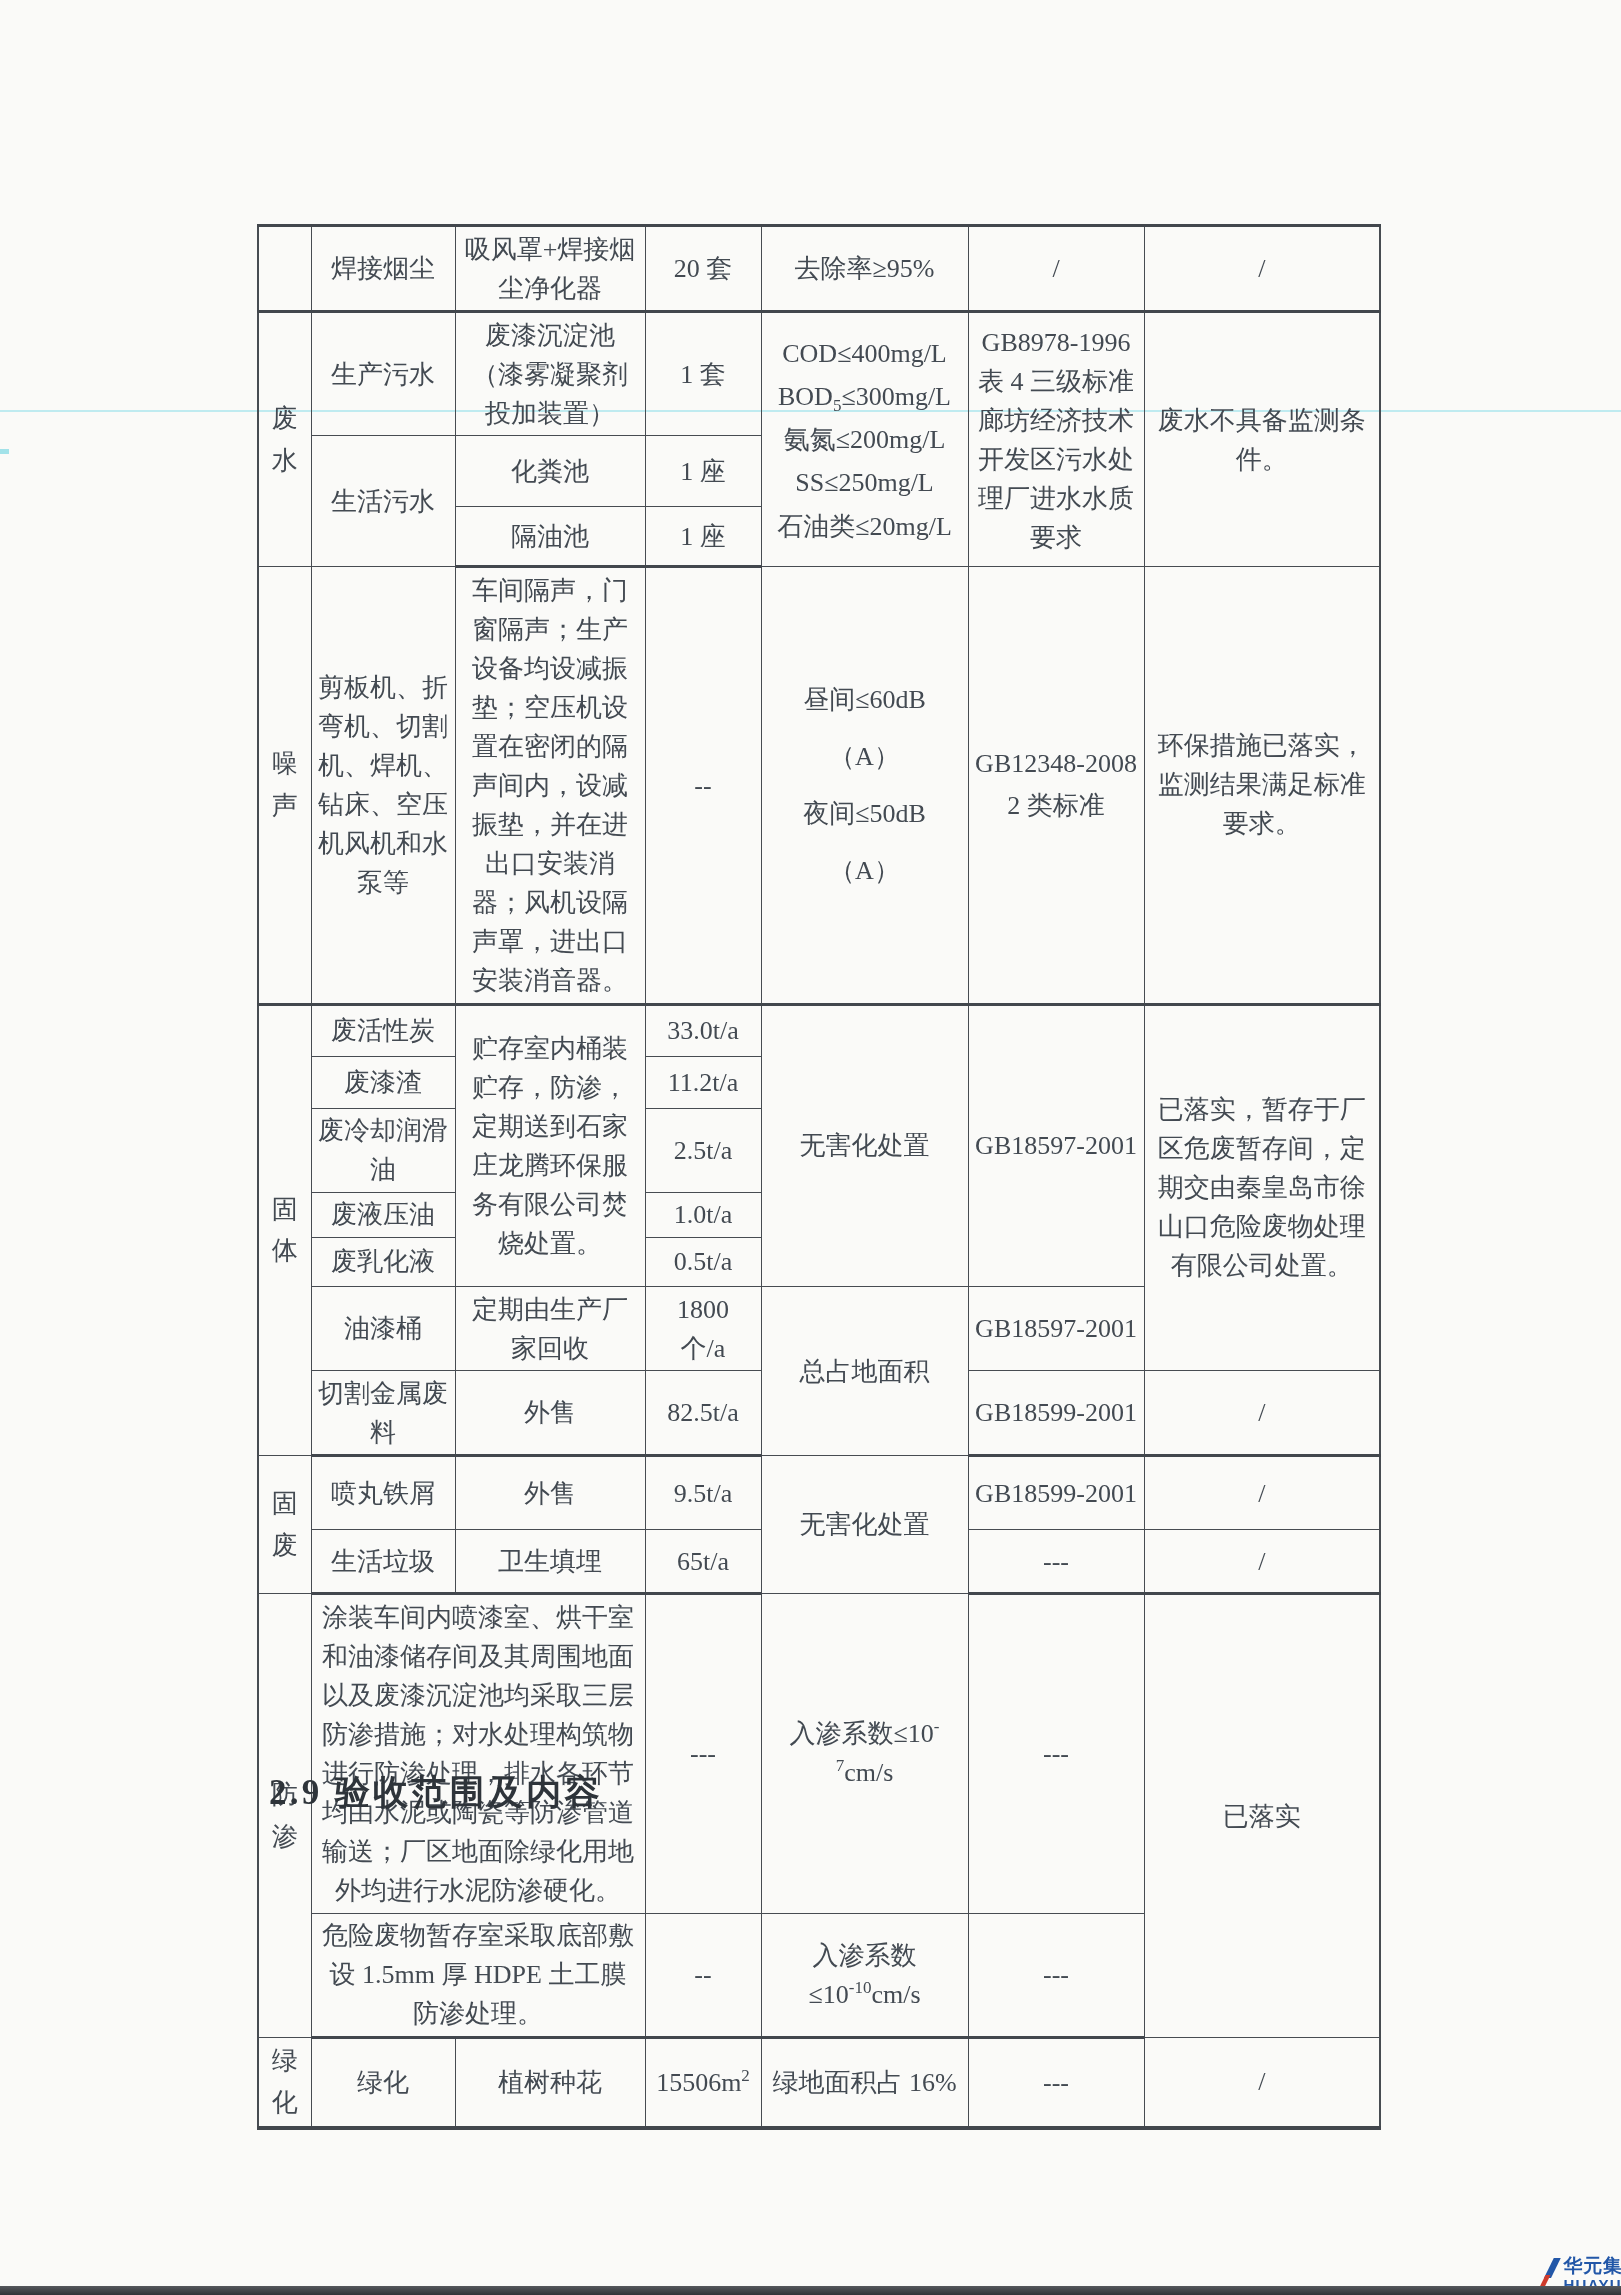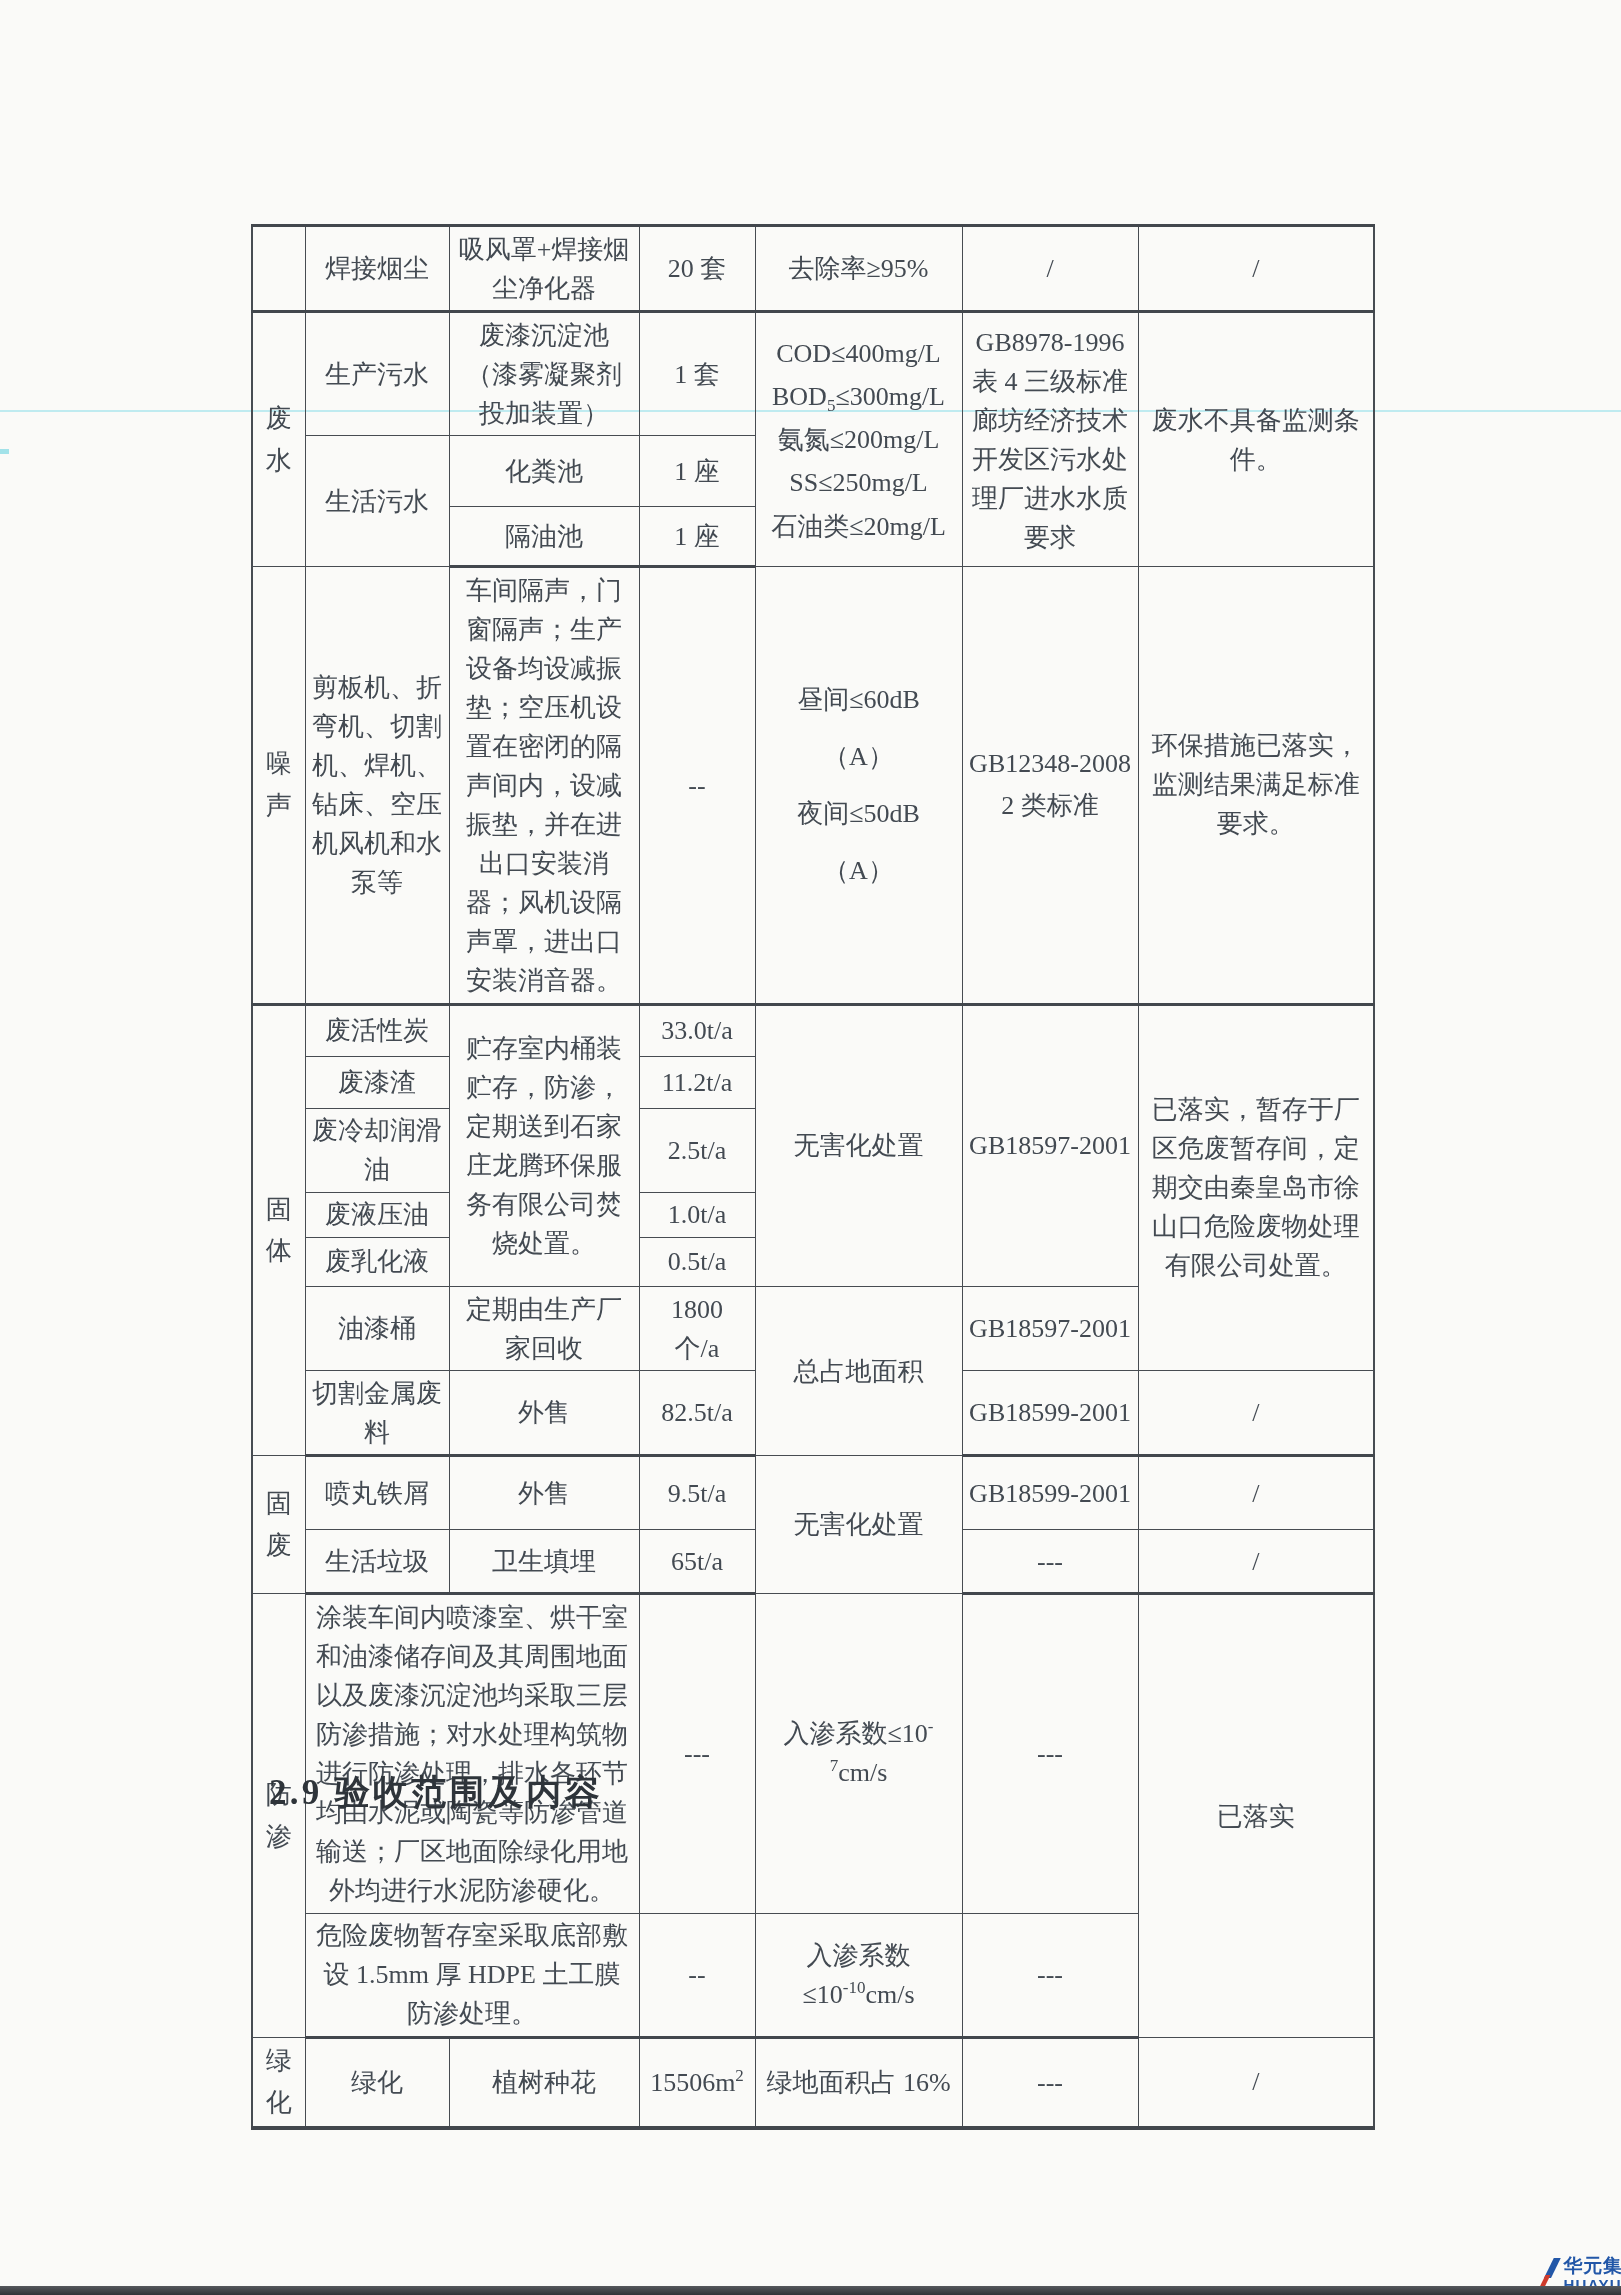--- a/index.html
+++ b/index.html
@@ -18,21 +18,21 @@
   .artifact-cyan-dash{position:absolute;left:0;top:449px;width:9px;height:4.6px;background:rgba(90,205,220,.55);}
   .bottom-strip{position:absolute;left:0;top:2286px;width:1622px;height:9px;background:linear-gradient(#55585c,#303236);}
 
   
   table.env{
     position:absolute;left:251px;top:224px;
     width:1123px;table-layout:fixed;
     border-collapse:collapse;
     font-size:26px;color:#434a52;
   }
-  table.env{border:2px solid #474c52;border-top:3.9px solid #42474d;border-bottom:4.6px solid #42474d;}
+  table.env{border:2px solid #474c52;border-top:3.9px solid #42474d;border-bottom:4.6px solid #42474d;margin-left:6px;}
   table.env td{
     border:1.3px solid #474c52;
     vertical-align:middle;text-align:center;
     padding:2.6px 6.5px;
     line-height:1.5;
     overflow:hidden;
   }
   tr.sec-end > td{border-bottom:3.3px solid #42474d;}
   td.cat{padding:2.6px 1.3px;}
   td.cat .vtxt{display:inline-block;width:29px;word-break:break-all;line-height:1.6;}

